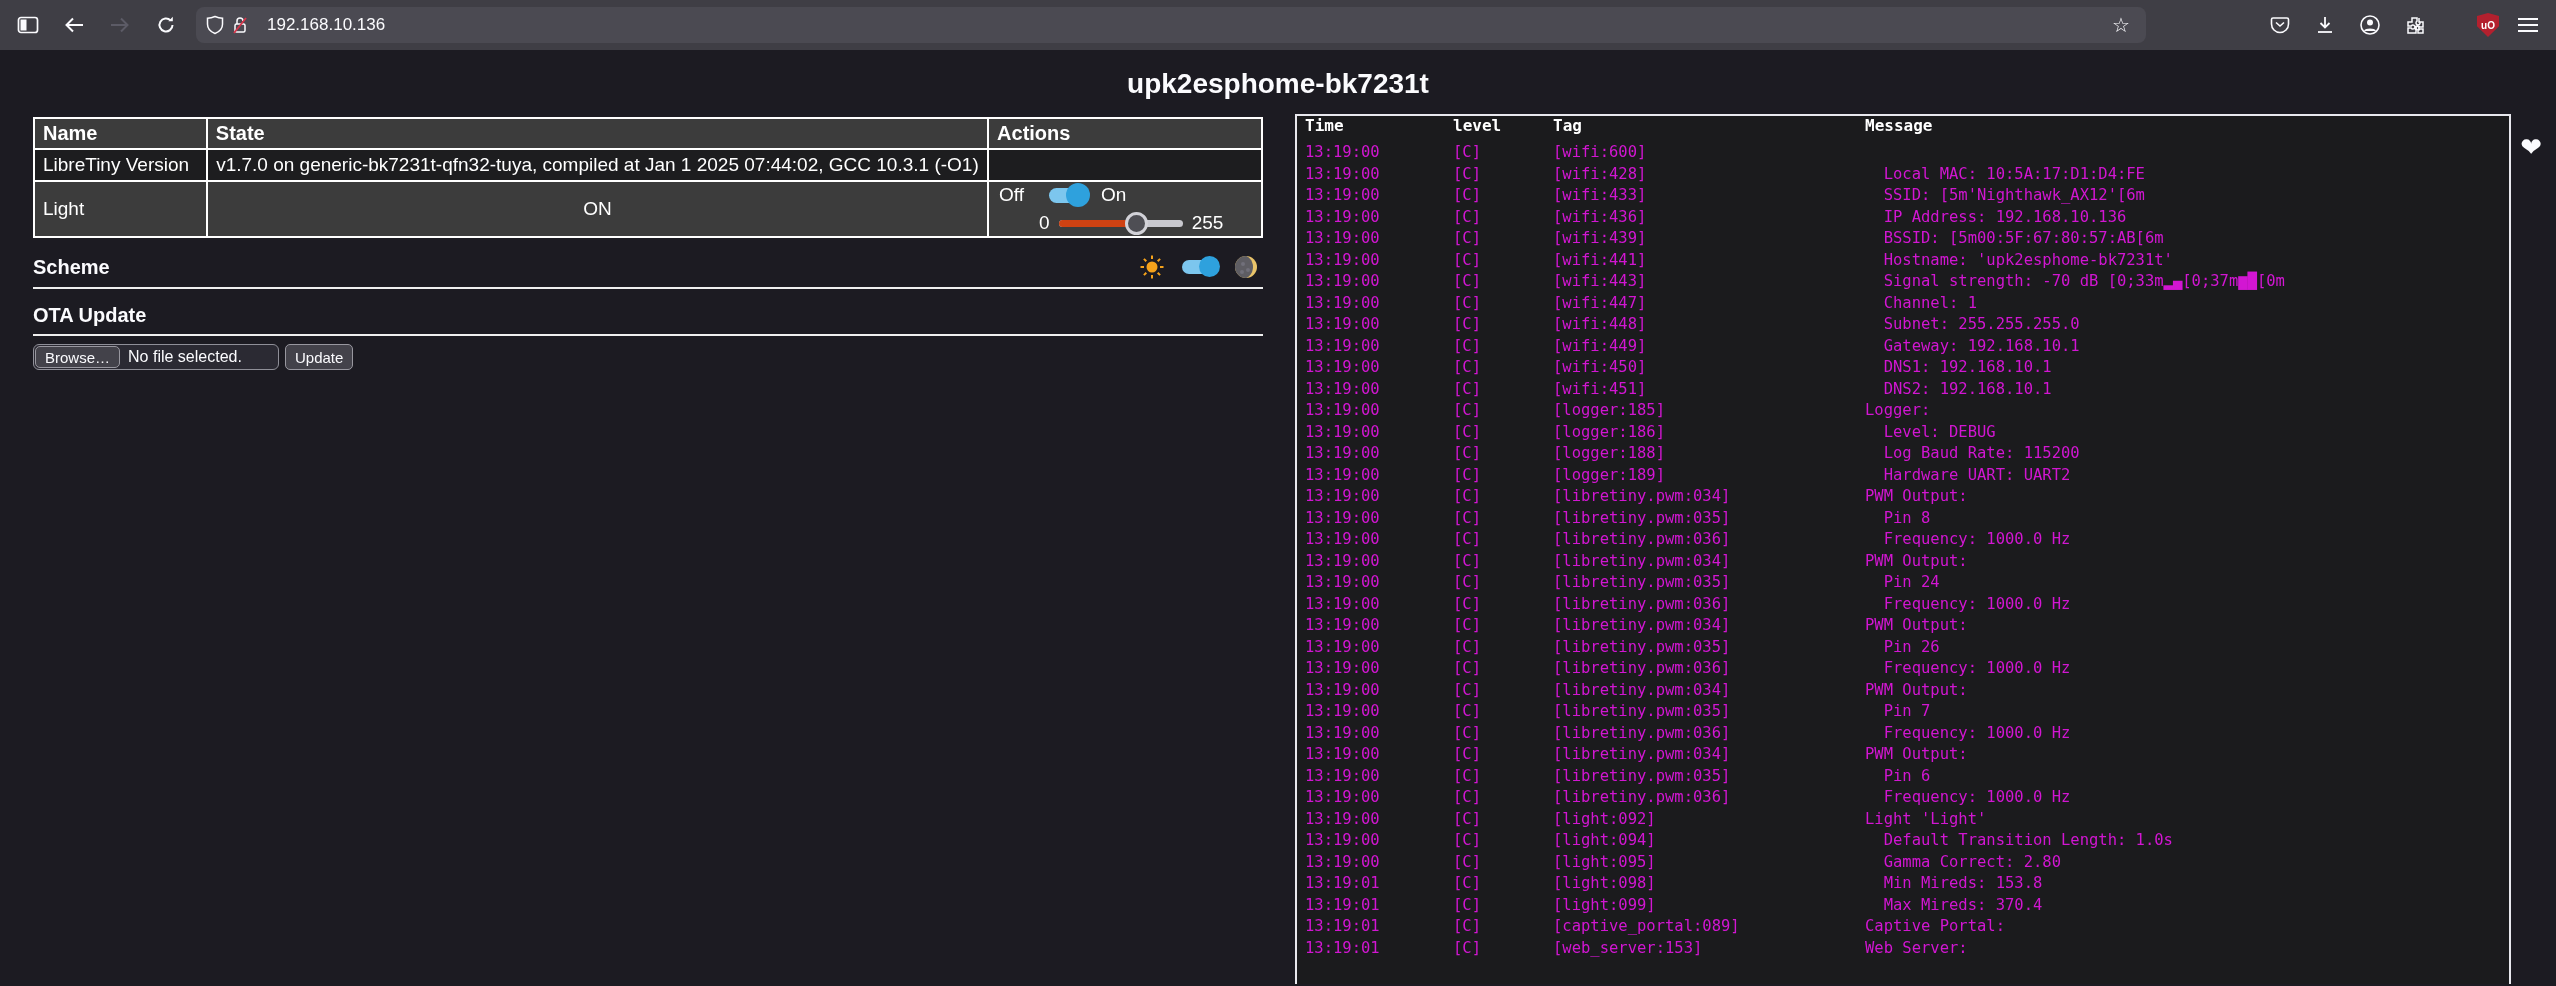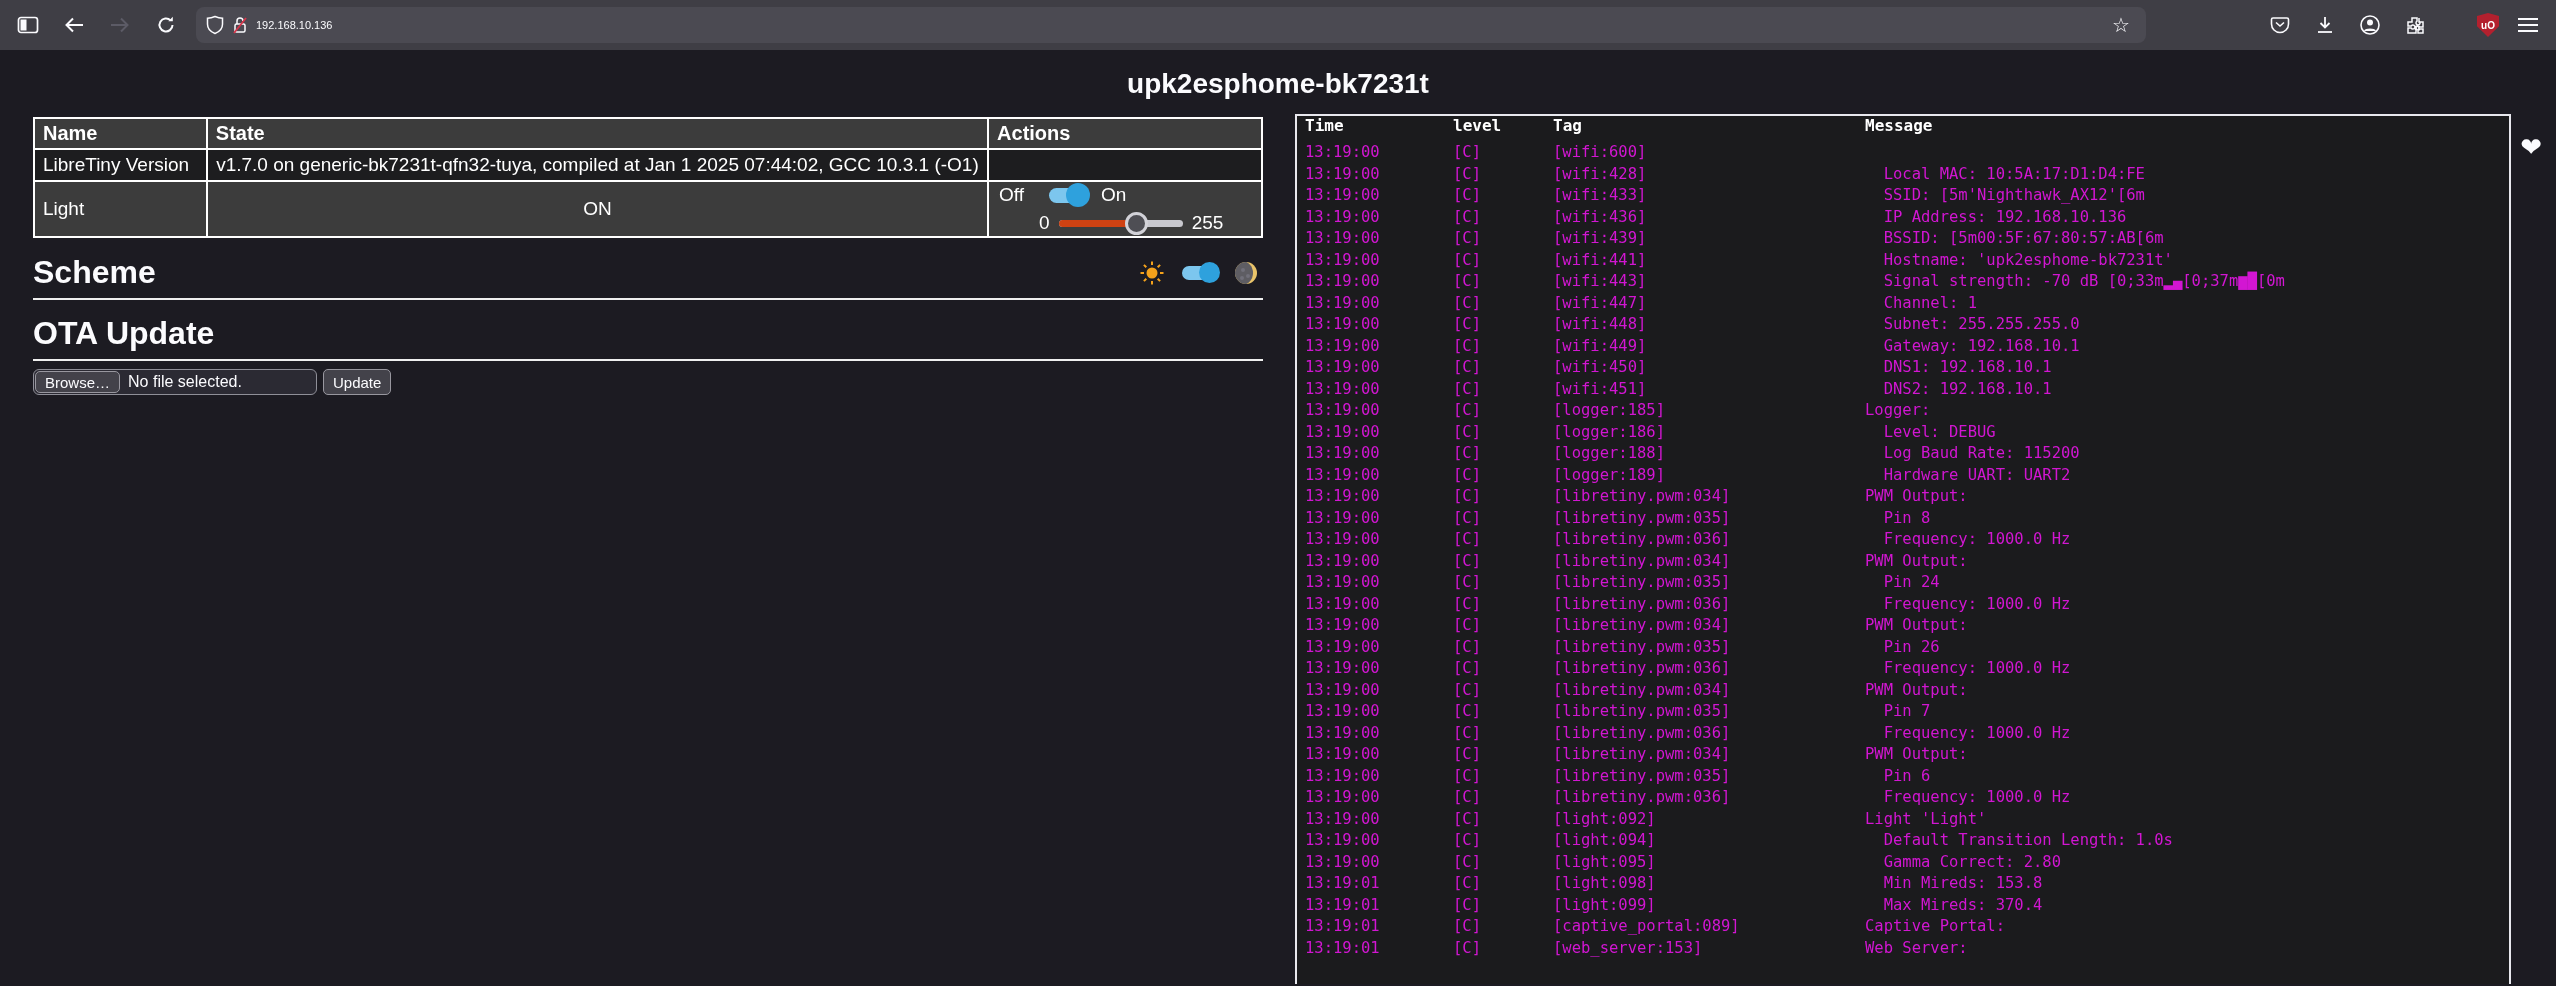--- a/index.html
+++ b/index.html
@@ -7,21 +7,21 @@
               font-family:"Liberation Sans", sans-serif; }
 
   
   .chrome { height:50px; background:#3f3e45; display:flex; align-items:center; }
   .tb-left { display:flex; align-items:center; gap:14px; padding:0 14px 0 12px; }
   .tb-btn { width:32px; height:32px; display:flex; align-items:center; justify-content:center;
             border-radius:4px; cursor:pointer; color:#fbfbfe; }
   .tb-btn.dim { color:#5c5b66; }
   .urlbar { flex:0 0 1950px; height:36px; background:#4b4a52; border-radius:8px;
             display:flex; align-items:center; padding:0 10px; color:#fbfbfe; }
-  .urlbar .url { font-size:11px; margin-left:8px; flex:1; }
+  .urlbar .url { font-size:17px; margin-left:19px; flex:1; }
   .urlbar .star { font-size:20px; color:#fbfbfe; cursor:pointer; padding:0 6px; }
   .tb-right { display:flex; align-items:center; gap:13px; margin-left:auto; padding-right:12px; }
   .ublock { width:22px; height:24px; background:#b3202e;
             clip-path:polygon(50% 0,100% 12%,100% 55%,50% 100%,0 55%,0 12%);
             color:#fff; font-size:10px; font-weight:bold; display:flex;
             align-items:center; justify-content:center;margin-left:33px; }
   .hamburger { width:20px; height:14px; border-top:2px solid #fbfbfe;
                border-bottom:2px solid #fbfbfe; position:relative; }
   .hamburger::after { content:""; position:absolute; left:0; right:0; top:4px;
                       height:2px; background:#fbfbfe; }
@@ -64,33 +64,33 @@
 
   .slider { width:124px; height:7px; border-radius:4px; background:#c9c9cf;
             position:relative; cursor:pointer; }
   .slider-fill { height:100%; border-radius:4px 0 0 4px; background:#cf4213; width:63%; }
   .slider-thumb { width:23px; height:23px; border-radius:50%; background:#4e4e54;
                   border:3px solid #d2d2d8; position:absolute; top:-8px; left:63px; }
 
   
   .section-head { display:flex; align-items:center; justify-content:space-between;
                   border-bottom:2px solid #efefef; padding-bottom:7px; margin-top:16px; }
-  .section-head h2 { font-size:32px; font-weight:bold; color:#fbfbfe; }
+  .section-head h2 { font-size:20px; font-weight:bold; color:#fbfbfe; }
   .scheme-controls { display:flex; align-items:center; gap:17px; padding-right:6px; }
   .moon { width:22px; height:22px; border-radius:50%; background:#e9c46a;
           position:relative; overflow:hidden; }
   .moon::before { content:""; position:absolute; left:-4px; top:-1px; width:22px;
                   height:24px; border-radius:50%; background:#5e5d63; }
   .moon::after { content:""; position:absolute; left:6px; top:6px; width:4px; height:4px;
                  border-radius:50%; background:#71707a;
                  box-shadow:5px 6px 0 #71707a, -1px 8px 0 #71707a; }
 
   
   .ota-row { display:flex; align-items:center; gap:6px; margin-top:8px; }
-  .file-input { width:284px; height:26px; border:1px solid #8f8f98; border-radius:6px;
+  .file-input { width:246px; height:26px; border:1px solid #8f8f98; border-radius:6px;
                 background:#2b2a33; display:flex; align-items:center; padding:1px; }
   .btn { background:#43424a; border:1px solid #98979f; border-radius:5px; color:#fbfbfe;
          font-size:15px; height:22px; padding:0 9px; cursor:pointer;
          font-family:"Liberation Sans",sans-serif; display:flex; align-items:center; }
   .btn.update { height:26px; }
   .file-status { color:#fbfbfe; font-size:16px; margin-left:8px; }
 
   
   .log-panel { margin-left:32px; flex:0 0 1216px; height:870px; margin-top:0;
                border:2px solid #e8e8ee; border-bottom:none; background:#1b1b1d;

